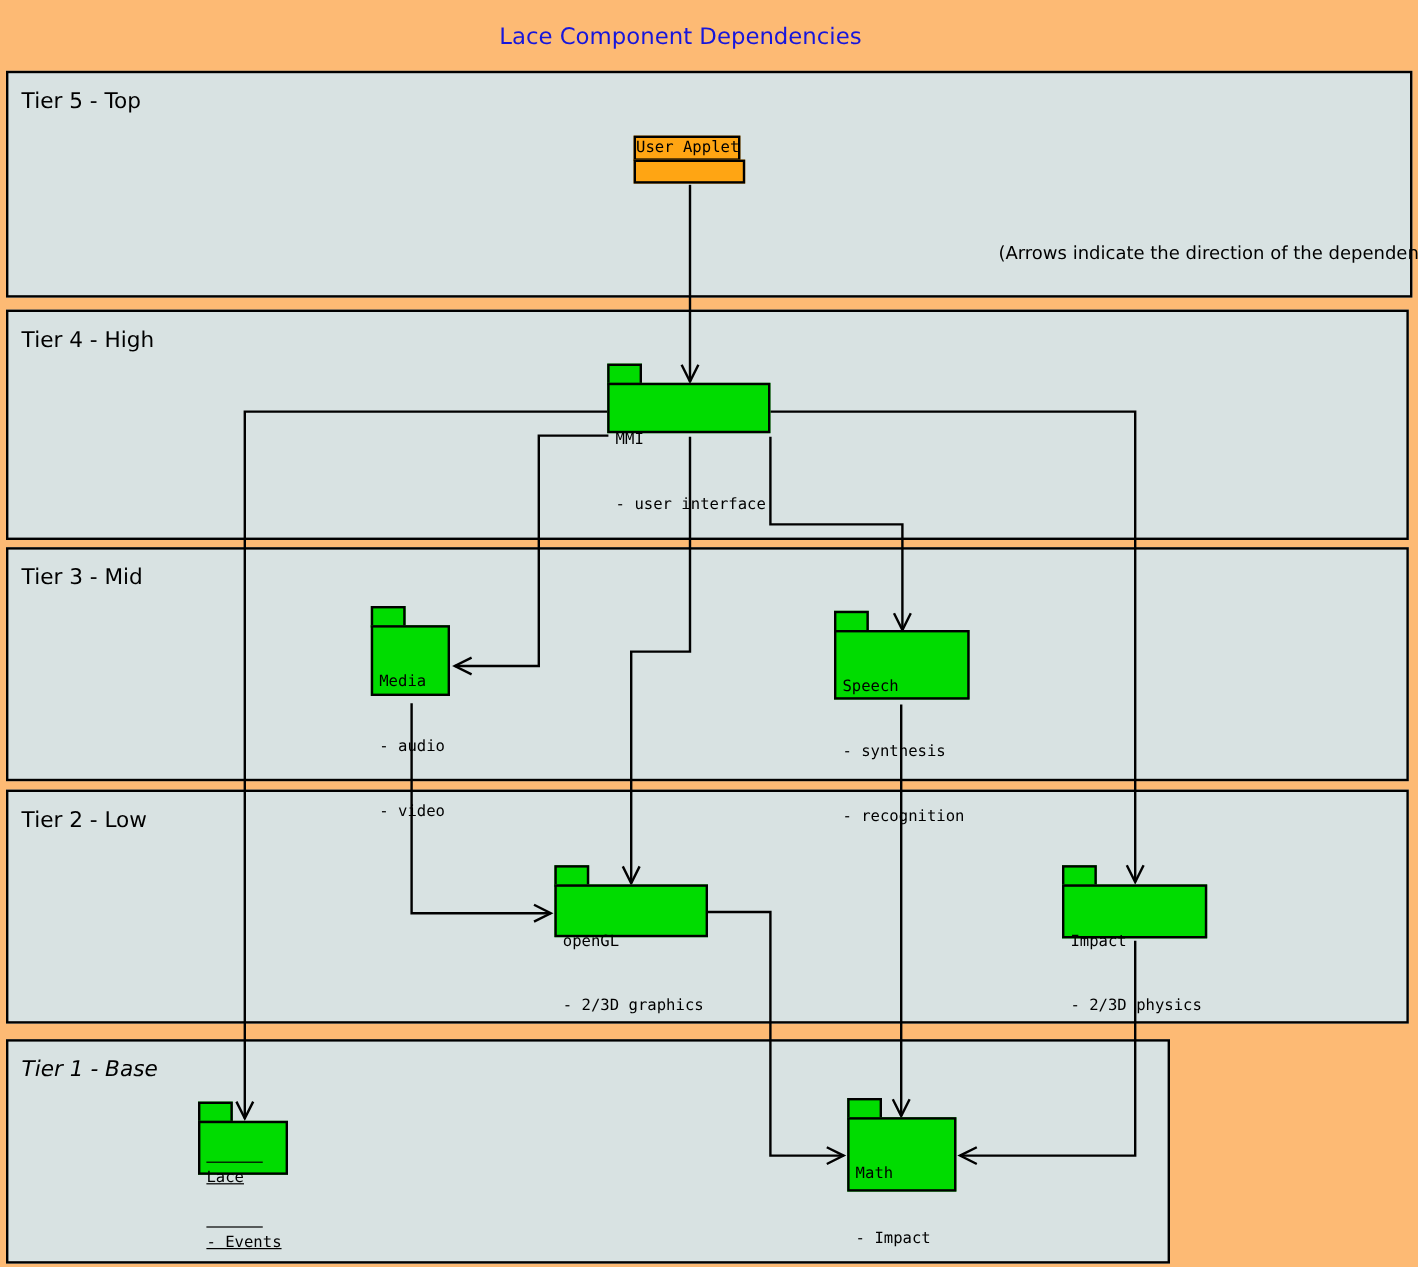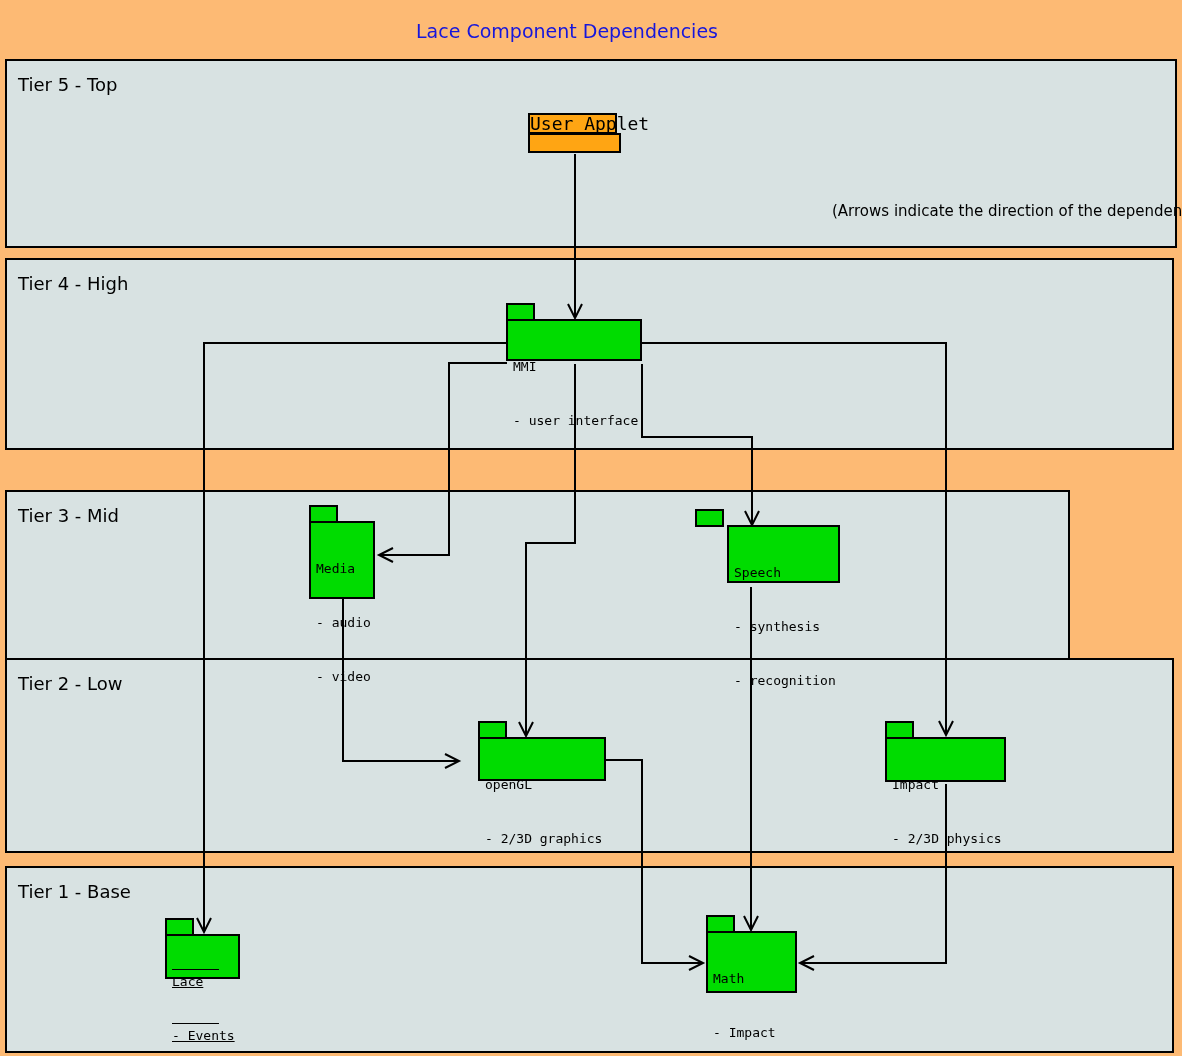--- a/index.html
+++ b/index.html
@@ -19,51 +19,51 @@
   }
   .band{
     position:absolute;background:var(--band-fill);border:2px solid #000;
     box-sizing:border-box;
   }
   .band-label{
     position:absolute;left:11px;top:13px;font-size:18px;color:#000;white-space:nowrap;
   }
   .b5{left:5px;top:59px;width:1172px;height:189px;}
   .b4{left:5px;top:258px;width:1169px;height:192px;}
-  .b3{left:5px;top:456px;width:1065px;height:195px;margin-top:34px;}
+  .b3{left:5px;top:456px;width:1169px;height:195px;}
   .b2{left:5px;top:658px;width:1169px;height:195px;}
-  .b1{left:5px;top:866px;width:1169px;height:187px;}
+  .b1{left:5px;top:866px;width:970px;height:187px;font-style:italic;}
   .note{
     position:absolute;left:832px;top:202px;font-size:15px;color:#000;white-space:nowrap;z-index:3;
   }
   .wires{position:absolute;left:0;top:0;z-index:1;}
   .wires path{fill:none;stroke:#000;stroke-width:2;}
   
   .folder{position:absolute;z-index:2;}
   .tab{
     width:29px;height:18px;box-sizing:border-box;background:var(--green);
     border:2px solid #000;margin-bottom:-2px;
   }
   .fbody{
     box-sizing:border-box;background:var(--green);border:2px solid #000;
     font-family:"DejaVu Sans Mono",monospace;font-size:13px;line-height:18px;
     color:#000;padding:1px 4px 0 5px;white-space:pre;
   }
   .c-mmi   {left:506px;top:303px;}  .c-mmi .fbody   {width:136px;height:42px;}
-  .c-media {left:309px;top:505px;}  .c-media .fbody {width:66px;height:78px;}
-  .c-speech{left:695px;top:509px;}  .c-speech .fbody{width:113px;height:58px;margin-left:32px;}
-  .c-opengl{left:462px;top:721px;margin-left:16px;}  .c-opengl .fbody{width:128px;height:44px;}
+  .c-media {left:309px;top:505px;}  .c-media .fbody {width:66px;height:59px;}
+  .c-speech{left:695px;top:509px;}  .c-speech .fbody{width:113px;height:58px;}
+  .c-opengl{left:462px;top:721px;}  .c-opengl .fbody{width:128px;height:44px;}
   .c-impact{left:885px;top:721px;}  .c-impact .fbody{width:121px;height:45px;}
   .c-lace  {left:165px;top:918px;text-decoration:underline;}  .c-lace .fbody  {width:75px;height:45px;}
   .c-math  {left:706px;top:915px;}  .c-math .fbody  {width:91px;height:62px;}
   
   .applet{position:absolute;left:528px;top:113px;z-index:2;}
   .applet-label{
     box-sizing:border-box;width:89px;height:21px;background:var(--orange);
-    border:2px solid #000;font-family:"DejaVu Sans Mono",monospace;font-size:18px;
+    border:2px solid #000;font-family:"DejaVu Sans Mono",monospace;font-size:13px;
     line-height:17px;text-align:center;white-space:pre;
   }
   .applet-body{
     box-sizing:border-box;width:93px;height:20px;background:var(--orange);
     border:2px solid #000;margin-top:-1px;
   }
 </style>
 </head>
 <body>
 

